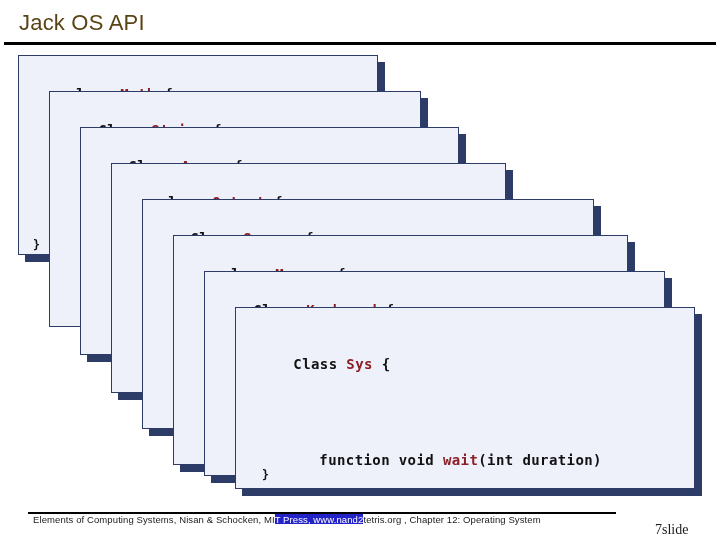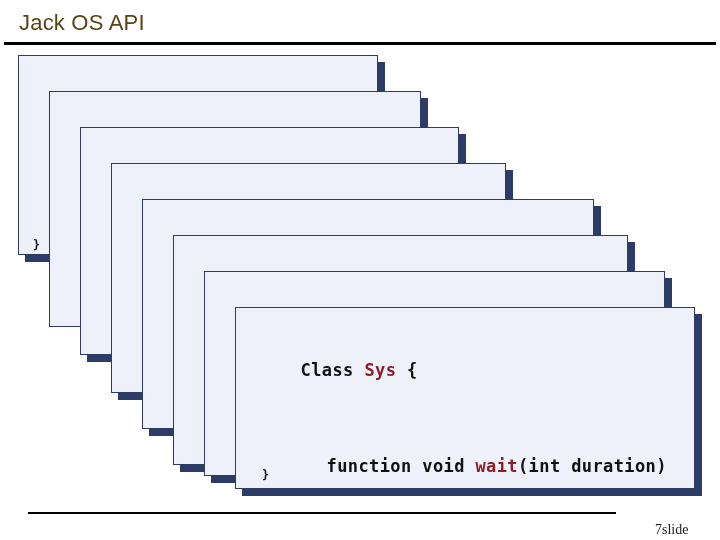--- a/index.html
+++ b/index.html
@@ -34,21 +34,21 @@
     border:1px solid #2C3C67;
     box-sizing:border-box;
   }
   .box-shadow{
     position:absolute;
     background:#2C3C67;
   }
   .code{
     position:absolute;
     font-family:"DejaVu Sans Mono","Liberation Mono",monospace;
-    font-size:17px;
+    font-size:14px;
     font-weight:bold;
     color:#111111;
     white-space:pre;
     letter-spacing:0.4px;
   }
   .cname{color:#8C1E26;}
   .brace{
     position:absolute;
     font-family:"DejaVu Sans Mono","Liberation Mono",monospace;
     font-size:11.5px;
@@ -155,15 +155,16 @@
   <div class="code" style="left:258px;top:340px;">
     <span>Class</span><span> </span><span class="cname">Sys</span><span> </span><span>{</span>
   </div>
 
   <div class="code" style="left:284px;top:436px;text-align:right;">
     <span>function void </span><span class="cname">wait</span><span>(int duration)</span>
   </div>
   <div class="brace" style="left:262px;top:468px;">}</div>
 
   <div id="footer-rule"></div>
+  <div id="footer"><span>Elements of Computing Systems, Nisan &amp; Schocken, MI</span><span class="lnk">T Press,  www.nand2</span><span>tetris.org , Chapter 12: Operating System</span></div>
   <div id="slide-no">7slide</div>
 
 </div>
 
 </body></html>

